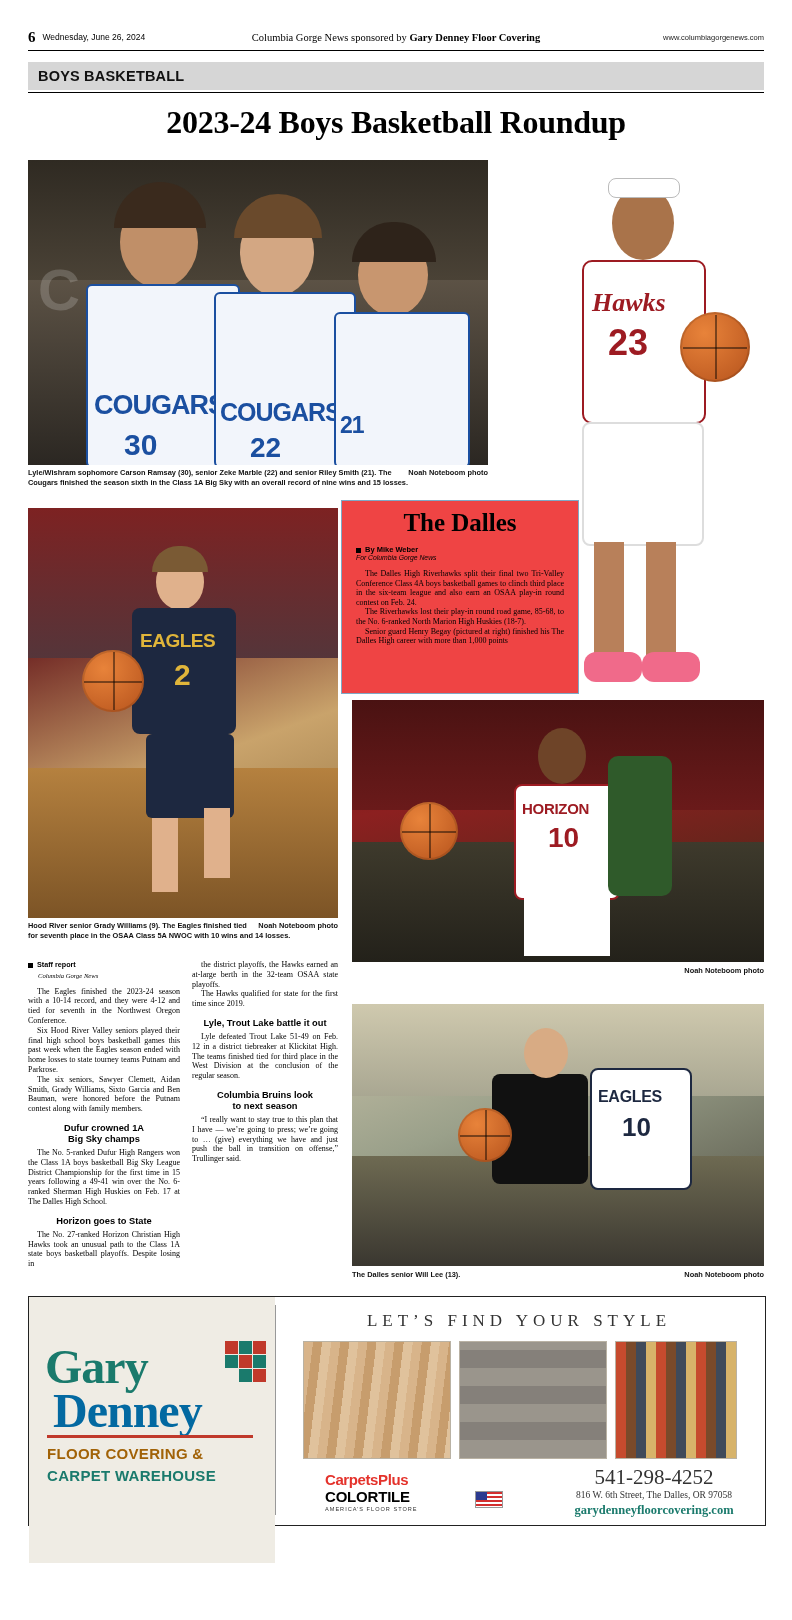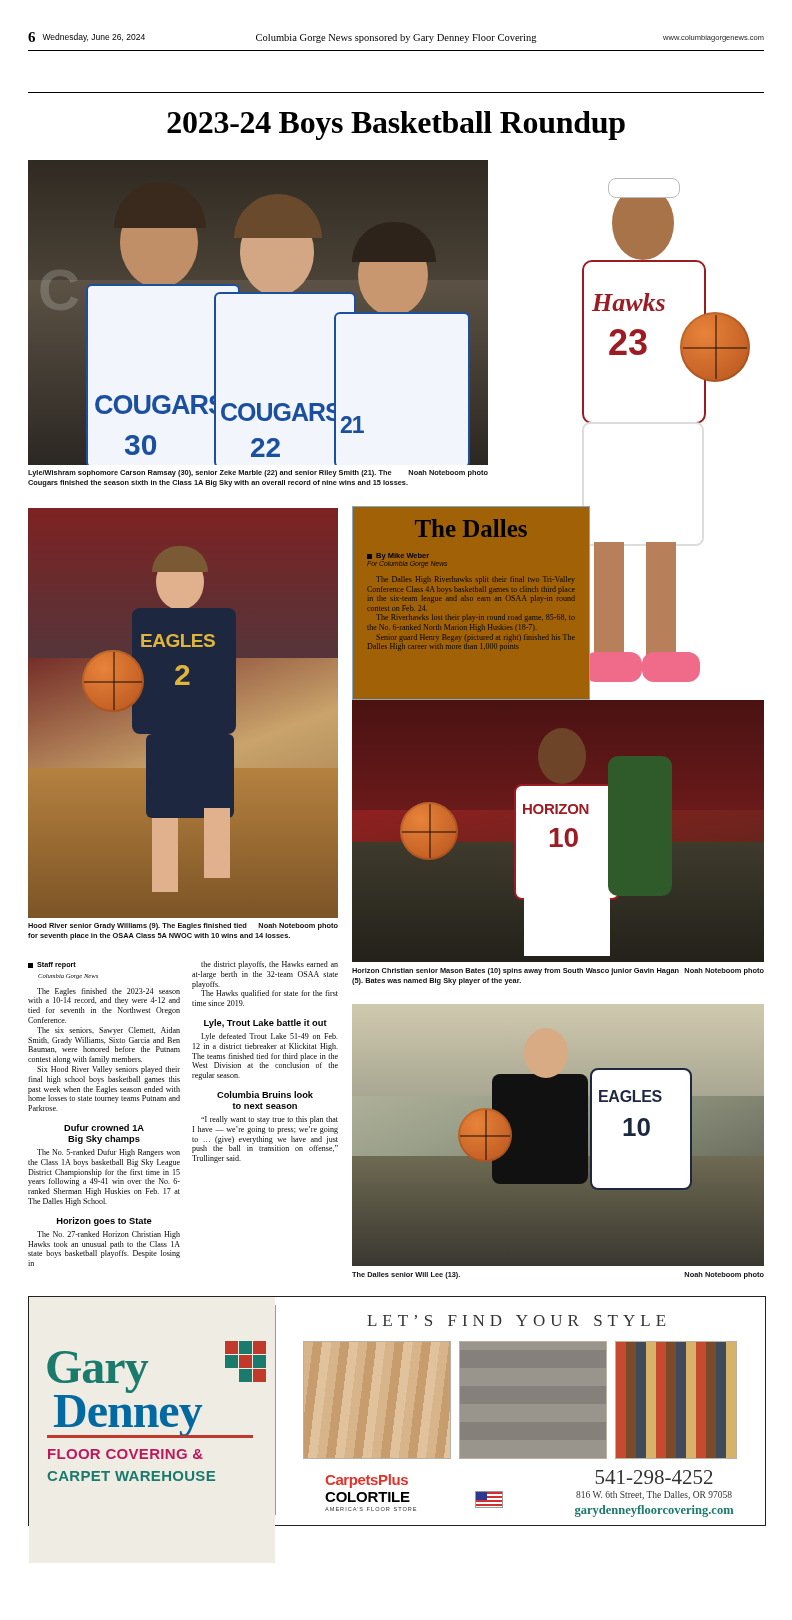--- a/index.html
+++ b/index.html
@@ -4,21 +4,21 @@
 <style>
   html,body{margin:0;padding:0;background:#fff;}
   body{width:792px;height:1620px;font-family:"Liberation Serif",serif;color:#000;position:relative;overflow:hidden;}
   .page{position:relative;width:792px;height:1620px;}
 
   
   .masthead{position:absolute;left:28px;top:26px;width:736px;height:22px;display:flex;align-items:center;}
   .mast-pageno{font-family:"Liberation Serif",serif;font-weight:bold;font-size:15px;margin-right:7px;}
   .mast-date{font-family:"Liberation Sans",sans-serif;font-size:8.5px;}
   .mast-center{position:absolute;left:0;right:0;text-align:center;font-family:"Liberation Serif",serif;font-size:10.5px;}
-  .mast-center b{font-weight:normal;}
+  .mast-center b{font-weight:bold;}
   .mast-right{position:absolute;right:0;font-family:"Liberation Sans",sans-serif;font-size:7.5px;color:#222;}
   .mast-rule{position:absolute;left:28px;top:50px;width:736px;height:1px;background:#000;}
 
   
   .sectionbar{position:absolute;left:28px;top:62px;width:736px;height:28px;background:#d6d6d6;}
   .sectionbar span{position:absolute;left:10px;top:6px;font-family:"Liberation Sans",sans-serif;font-weight:bold;font-size:14.5px;letter-spacing:.2px;color:#111;}
   .sb-rule{position:absolute;left:28px;top:92px;width:736px;height:1px;background:#000;}
 
   
   .headline{position:absolute;left:28px;top:104px;width:736px;text-align:center;font-family:"Liberation Serif",serif;font-weight:bold;font-size:32px;letter-spacing:-.3px;}
@@ -30,21 +30,21 @@
 
   
   #photo-top{left:28px;top:160px;width:460px;height:305px;background:linear-gradient(180deg,#3a3228 0%,#5d5346 38%,#2b2722 100%);}
   #cap-top{left:28px;top:468px;width:460px;}
   #cap-top .credit{float:right;}
 
   
   #photo-cutout{left:496px;top:160px;width:268px;height:530px;background:#fff;}
 
   
-  #dalles-box{position:absolute;left:352px;top:500px;width:236px;height:192px;background:#a16207;border:1px solid #7fa9c6;margin-top:6px;}
+  #dalles-box{position:absolute;left:341px;top:500px;width:236px;height:192px;background:#ef4444;border:1px solid #7fa9c6;}
   #dalles-title{position:absolute;left:0;top:8px;width:236px;text-align:center;font-family:"Liberation Serif",serif;font-weight:bold;font-size:25px;}
   #dalles-byline{position:absolute;left:14px;top:44px;width:180px;font-family:"Liberation Sans",sans-serif;font-size:7.5px;font-weight:bold;}
   #dalles-byline .org{font-weight:normal;font-style:italic;font-size:6.8px;display:block;margin-left:0;}
   .bylinemark{display:inline-block;width:5px;height:5px;background:#000;margin-right:4px;vertical-align:middle;}
   #dalles-body{position:absolute;left:14px;top:68px;width:208px;font-family:"Liberation Serif",serif;font-size:8px;line-height:9.6px;text-align:justify;}
   #dalles-body p{margin:0 0 0 0;text-indent:9px;}
 
   
   #photo-hr{left:28px;top:508px;width:310px;height:410px;background:linear-gradient(160deg,#8d2b2b 0%,#6b2020 25%,#c9a36b 60%,#8a6a3c 100%);}
   #cap-hr{left:28px;top:921px;width:310px;}
@@ -70,21 +70,21 @@
   #col1{left:28px;top:960px;width:152px;}
   #col2{left:192px;top:960px;width:146px;}
 
   
   #ad{position:absolute;left:28px;top:1296px;width:736px;height:228px;border:1px solid #222;background:#fff;}
   #ad-left{position:absolute;left:0;top:0;width:246px;height:266px;background:#efece4;}
   #ad-divider{position:absolute;left:246px;top:8px;width:1px;height:210px;background:#999;}
   .gd-gary{position:absolute;left:16px;top:42px;font-family:"Liberation Serif",serif;font-weight:bold;font-size:48px;color:#1a7a6c;letter-spacing:-1px;}
   .gd-denney{position:absolute;left:16px;top:86px;font-family:"Liberation Serif",serif;font-weight:bold;font-size:48px;color:#0369a1;letter-spacing:-1px;margin-left:8px;}
   .gd-rule{position:absolute;left:18px;top:138px;width:206px;height:3px;background:#c0392b;}
-  .gd-sub1{position:absolute;left:18px;top:148px;font-family:"Liberation Sans",sans-serif;font-weight:bold;font-size:15px;color:#be185d;letter-spacing:.3px;}
+  .gd-sub1{position:absolute;left:18px;top:148px;font-family:"Liberation Sans",sans-serif;font-weight:bold;font-size:15px;color:#a16207;letter-spacing:.3px;}
   .gd-sub2{position:absolute;left:18px;top:170px;font-family:"Liberation Sans",sans-serif;font-weight:bold;font-size:15px;color:#1a7a6c;letter-spacing:.3px;}
   .gd-checks{position:absolute;left:196px;top:44px;width:44px;height:42px;}
   .gd-checks i{position:absolute;width:13px;height:13px;display:block;}
   #ad-right-title{position:absolute;left:246px;top:14px;width:488px;text-align:center;font-family:"Liberation Serif",serif;font-size:17px;letter-spacing:5px;color:#333;}
   .swatch{position:absolute;top:44px;height:116px;border:1px solid #b9b2a4;}
   #sw1{left:274px;width:146px;background:repeating-linear-gradient(97deg,#d8b48a 0 9px,#c79d6d 9px 18px,#e0c29c 18px 27px);}
   #sw2{left:430px;width:146px;background:repeating-linear-gradient(0deg,#9a958c 0 18px,#85807a 18px 36px),radial-gradient(circle at 30% 40%,#b5ae9f,#6f6a62);}
   #sw3{left:586px;width:120px;background:repeating-linear-gradient(90deg,#c64b2e 0 10px,#7a4a2a 10px 20px,#3f4a5a 20px 30px,#d7b36a 30px 40px);}
   #cp-logo{position:absolute;left:296px;top:174px;width:150px;}
   .cp-top{font-family:"Liberation Sans",sans-serif;font-weight:bold;font-size:15px;color:#e4322b;letter-spacing:-.4px;}
@@ -115,20 +115,23 @@
   <div class="masthead">
     <span class="mast-pageno">6</span>
     <span class="mast-date">Wednesday, June 26, 2024</span>
     <div class="mast-center">
       <span>Columbia Gorge News sponsored by </span><b>Gary Denney Floor Covering</b>
     </div>
     <div class="mast-right">www.columbiagorgenews.com</div>
   </div>
   <div class="mast-rule"></div>
 
+  <div class="sectionbar">
+    <span>BOYS BASKETBALL</span>
+  </div>
   <div class="sb-rule"></div>
 
   <div class="headline">2023-24 Boys Basketball Roundup</div>
 
   <div class="photo" id="photo-top">
     <div class="crowdrow" style="top:0;height:120px;background:linear-gradient(180deg,#2f2a22,#4a4236);"></div>
     <div style="position:absolute;left:10px;top:96px;font-family:'Liberation Sans',sans-serif;font-size:58px;font-weight:bold;color:rgba(255,255,255,.18);">C</div>
 
     <div class="head" style="left:92px;top:36px;width:78px;height:92px;background:#c08f68;"></div>
     <div style="position:absolute;left:86px;top:22px;width:92px;height:46px;background:#3a2a1d;border-radius:46px 46px 0 0;"></div>
@@ -203,21 +206,20 @@
     <div class="head" style="left:186px;top:28px;width:48px;height:56px;background:#6e4428;"></div>
     <div style="position:absolute;left:162px;top:84px;width:102px;height:112px;background:#fff;border:2px solid #9d1b22;border-radius:8px;"></div>
     <div style="position:absolute;left:170px;top:100px;font-family:'Liberation Sans',sans-serif;font-weight:bold;font-size:15px;color:#9d1b22;letter-spacing:-.3px;">HORIZON</div>
     <div style="position:absolute;left:196px;top:122px;font-family:'Liberation Sans',sans-serif;font-weight:bold;font-size:28px;color:#9d1b22;">10</div>
     <div style="position:absolute;left:172px;top:196px;width:86px;height:60px;background:#fff;"></div>
     <div class="ball" style="left:48px;top:102px;width:58px;height:58px;"></div>
     <div style="position:absolute;left:256px;top:56px;width:64px;height:140px;background:#2f5a2a;border-radius:10px;"></div>
   </div>
   <div class="cap" id="cap-horizon">
     <span class="credit">Noah Noteboom photo</span>
-    <span>Horizon Christian senior Mason Bates (10) spins away from South Wasco junior Gavin Hagan (5). Bates was named Big Sky player of the year.</span>
   </div>
 
   <div class="photo" id="photo-lee">
     <div class="crowdrow" style="top:0;height:92px;background:linear-gradient(180deg,#cfc9ae,#a9a792);"></div>
     <div class="floor" style="height:110px;background:linear-gradient(180deg,#6e6a52,#3a3730);"></div>
     <div style="position:absolute;left:140px;top:70px;width:96px;height:110px;background:#111;border-radius:8px;"></div>
     <div class="head" style="left:172px;top:24px;width:44px;height:50px;background:#d8ab84;"></div>
     <div style="position:absolute;left:238px;top:64px;width:98px;height:118px;background:#fff;border:2px solid #1d2840;border-radius:8px;"></div>
     <div style="position:absolute;left:246px;top:84px;font-family:'Liberation Sans',sans-serif;font-weight:bold;font-size:16px;color:#1d2840;letter-spacing:-.3px;">EAGLES</div>
     <div style="position:absolute;left:270px;top:108px;font-family:'Liberation Sans',sans-serif;font-weight:bold;font-size:26px;color:#1d2840;">10</div>
@@ -227,22 +229,22 @@
     <span class="credit">Noah Noteboom photo</span>
     <span>The Dalles senior Will Lee (13).</span>
   </div>
 
   <div class="col" id="col1">
     <div class="staffline">
       <span class="bylinemark"></span><span>Staff report</span>
     </div>
     <div class="stafforg">Columbia Gorge News</div>
     <p>The Eagles finished the 2023-24 season with a 10-14 record, and they were 4-12 and tied for seventh in the Northwest Oregon Conference.</p>
+    <p>Six Hood River Valley seniors played their final high school boys basketball games this past week when the Eagles season ended with home losses to state tourney teams Putnam and Parkrose.</p>
     <p>The six seniors, Sawyer Clemett, Aidan Smith, Grady Williams, Sixto Garcia and Ben Bauman, were honored before the Putnam contest along with family members.</p>
-    <p>Six Hood River Valley seniors played their final high school boys basketball games this past week when the Eagles season ended with home losses to state tourney teams Putnam and Parkrose.</p>
     <div class="subhead">Dufur crowned 1A<br>Big Sky champs</div>
     <p>The No. 5-ranked Dufur High Rangers won the Class 1A boys basketball Big Sky League District Championship for the first time in 15 years following a 49-41 win over the No. 6-ranked Sherman High Huskies on Feb. 17 at The Dalles High School.</p>
     <div class="subhead">Horizon goes to State</div>
     <p>The No. 27-ranked Horizon Christian High Hawks took an unusual path to the Class 1A state boys basketball playoffs. Despite losing in</p>
   </div>
 
   <div class="col" id="col2">
     <p>the district playoffs, the Hawks earned an at-large berth in the 32-team OSAA state playoffs.</p>
     <p>The Hawks qualified for state for the first time since 2019.</p>
     <div class="subhead">Lyle, Trout Lake battle it out</div>

